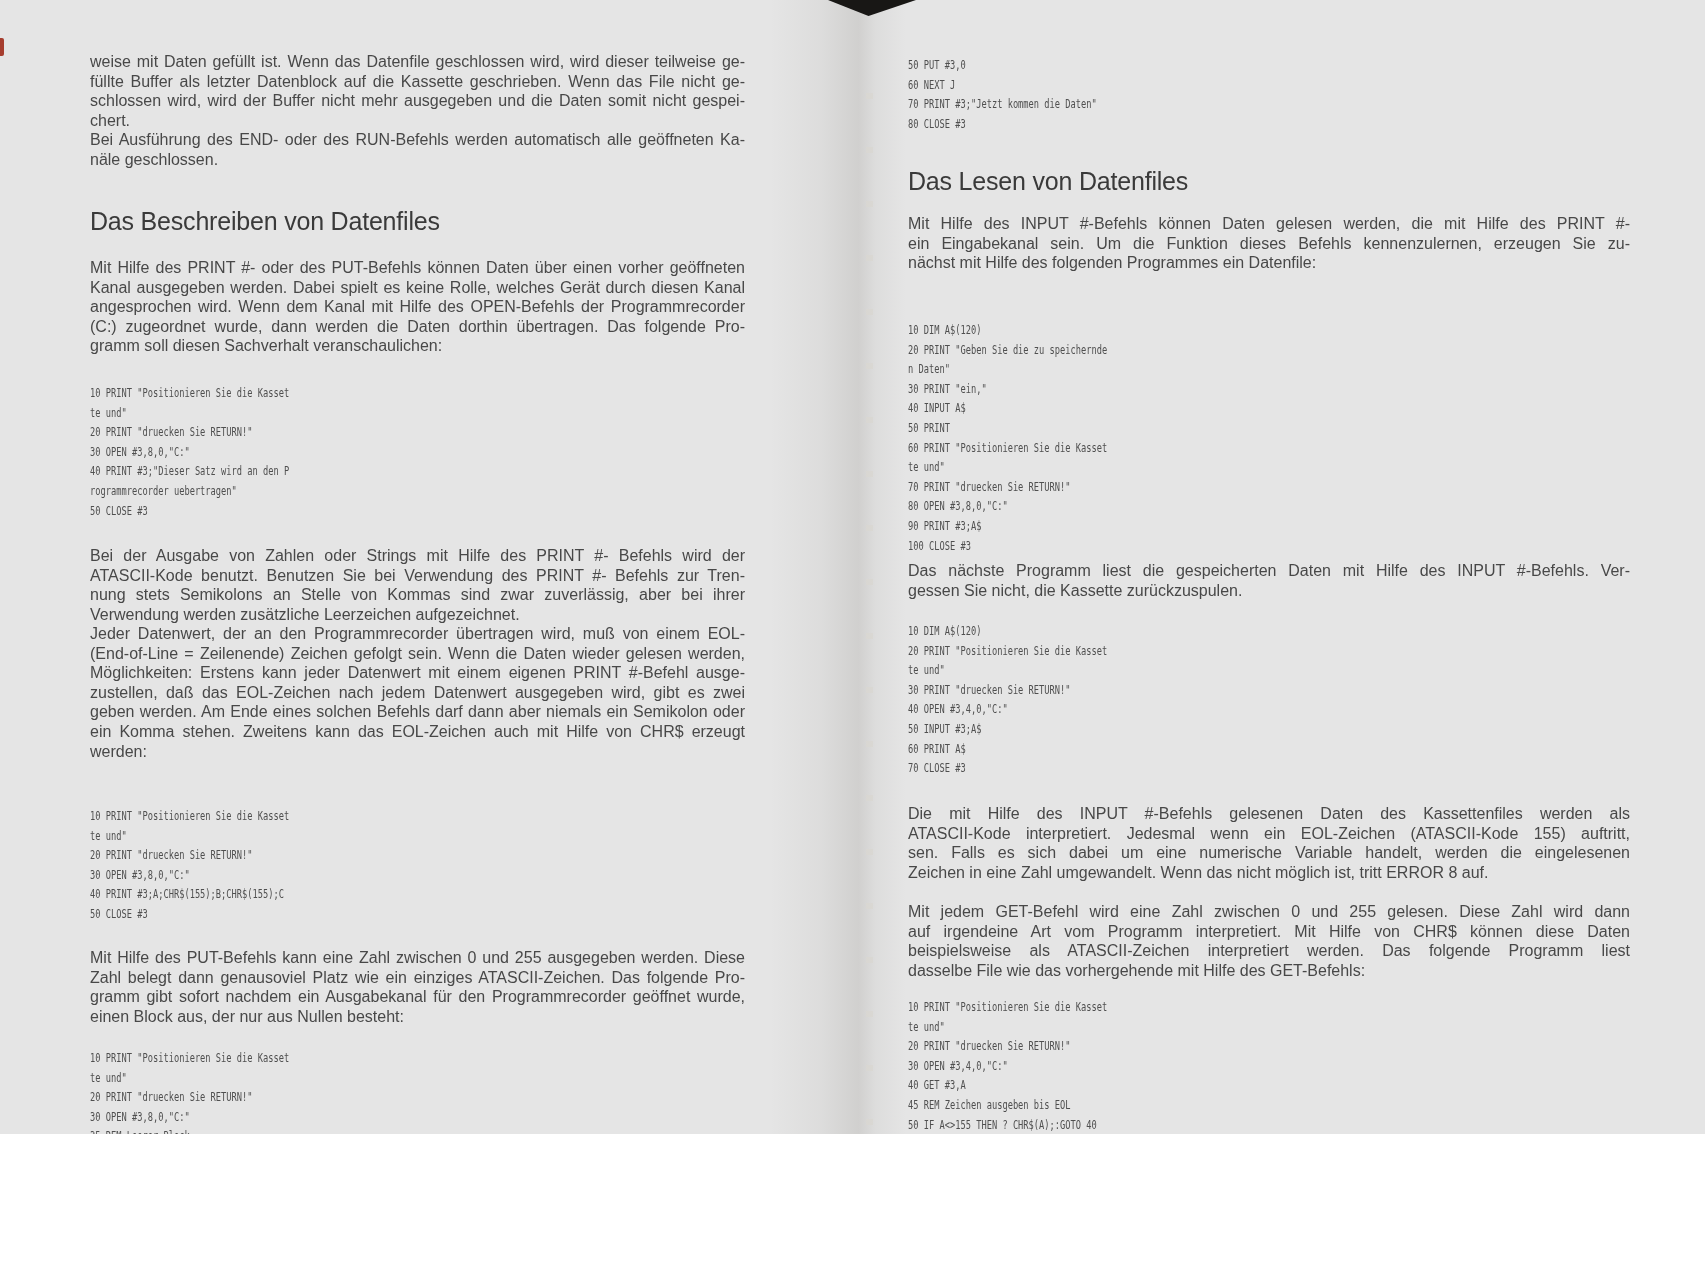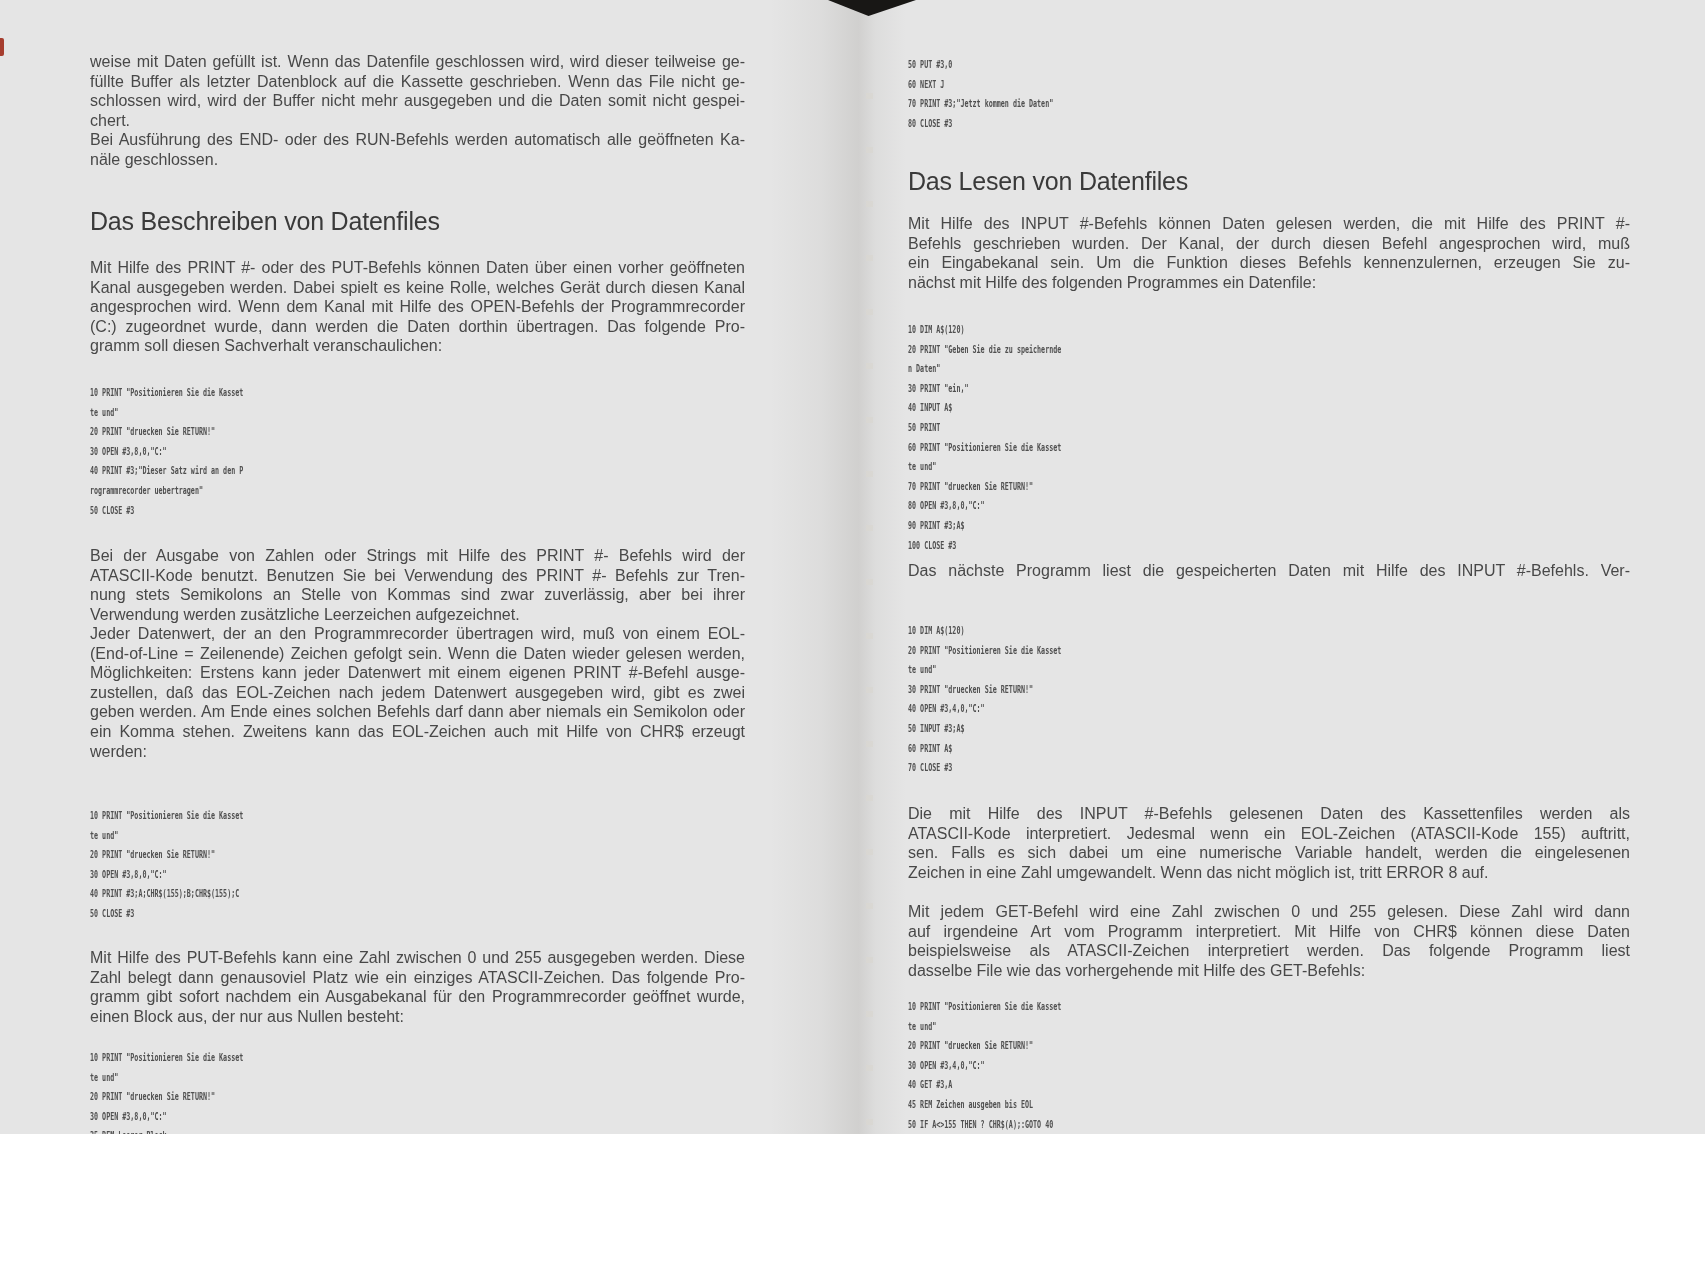--- a/index.html
+++ b/index.html
@@ -17,21 +17,21 @@
   .cover-pink{position:absolute;left:0;top:1259px;width:44px;height:16px;background:#efc2b7;}
   
   .col{position:absolute;top:0;height:100%;}
   .col-left{left:90px;width:655px;}
   .col-right{left:908px;width:722px;}
   .block{position:absolute;left:0;right:0;}
   .para{color:#484848;font-size:16px;}
   .para .line{height:19.6px;line-height:19.6px;white-space:normal;overflow:visible;}
   .para .line.just{text-align:justify;text-align-last:justify;}
   .heading{margin:0;color:#3a3a3a;font-size:25px;line-height:26px;font-weight:normal;letter-spacing:-0.2px;}
-  .code{margin:0;color:#4f4f4f;font-family:"DejaVu Sans Mono",monospace;font-size:10px;font-weight:bold;}
+  .code{margin:0;color:#4f4f4f;font-family:"DejaVu Sans Mono",monospace;font-size:13px;}
   .code .line{height:19.6px;line-height:19.6px;white-space:pre;transform:scaleX(0.67);
               transform-origin:0 50%;width:150%;}
   .pagenum{position:absolute;left:8px;right:0;text-align:center;color:#6f6f6f;font-size:16.5px;
            transform:translateX(36px);}
 </style>
 </head>
 <body>
 
 <div class="canvas">
 
@@ -112,40 +112,40 @@
   <div class="col col-right">
     <div class="block code" style="top:55px">
         <div class="line">50 PUT #3,0</div>
         <div class="line">60 NEXT J</div>
         <div class="line">70 PRINT #3;"Jetzt kommen die Daten"</div>
         <div class="line">80 CLOSE #3</div>
       </div>
     <h2 class="block heading" style="top:168px">Das Lesen von Datenfiles</h2>
     <div class="block para" style="top:214px">
         <div class="line just">Mit Hilfe des INPUT #-Befehls können Daten gelesen werden, die mit Hilfe des PRINT #-</div>
-        <div class="line just">Befehls geschrieben wurden. Der Kanal, der durch diesen Befehl angesprochen wird, muß</div>
         <div class="line just">ein Eingabekanal sein. Um die Funktion dieses Befehls kennenzulernen, erzeugen Sie zu-</div>
         <div class="line">nächst mit Hilfe des folgenden Programmes ein Datenfile:</div>
       </div>
     <div class="block code" style="top:320px">
         <div class="line">10 DIM A$(120)</div>
         <div class="line">20 PRINT "Geben Sie die zu speichernde</div>
         <div class="line">n Daten"</div>
         <div class="line">30 PRINT "ein,"</div>
         <div class="line">40 INPUT A$</div>
         <div class="line">50 PRINT</div>
         <div class="line">60 PRINT "Positionieren Sie die Kasset</div>
         <div class="line">te und"</div>
         <div class="line">70 PRINT "druecken Sie RETURN!"</div>
         <div class="line">80 OPEN #3,8,0,"C:"</div>
         <div class="line">90 PRINT #3;A$</div>
         <div class="line">100 CLOSE #3</div>
       </div>
     <div class="block para" style="top:561px">
         <div class="line just">Das nächste Programm liest die gespeicherten Daten mit Hilfe des INPUT #-Befehls. Ver-</div>
+        <div class="line">gessen Sie nicht, die Kassette zurückzuspulen.</div>
       </div>
     <div class="block code" style="top:621px">
         <div class="line">10 DIM A$(120)</div>
         <div class="line">20 PRINT "Positionieren Sie die Kasset</div>
         <div class="line">te und"</div>
         <div class="line">30 PRINT "druecken Sie RETURN!"</div>
         <div class="line">40 OPEN #3,4,0,"C:"</div>
         <div class="line">50 INPUT #3;A$</div>
         <div class="line">60 PRINT A$</div>
         <div class="line">70 CLOSE #3</div>

